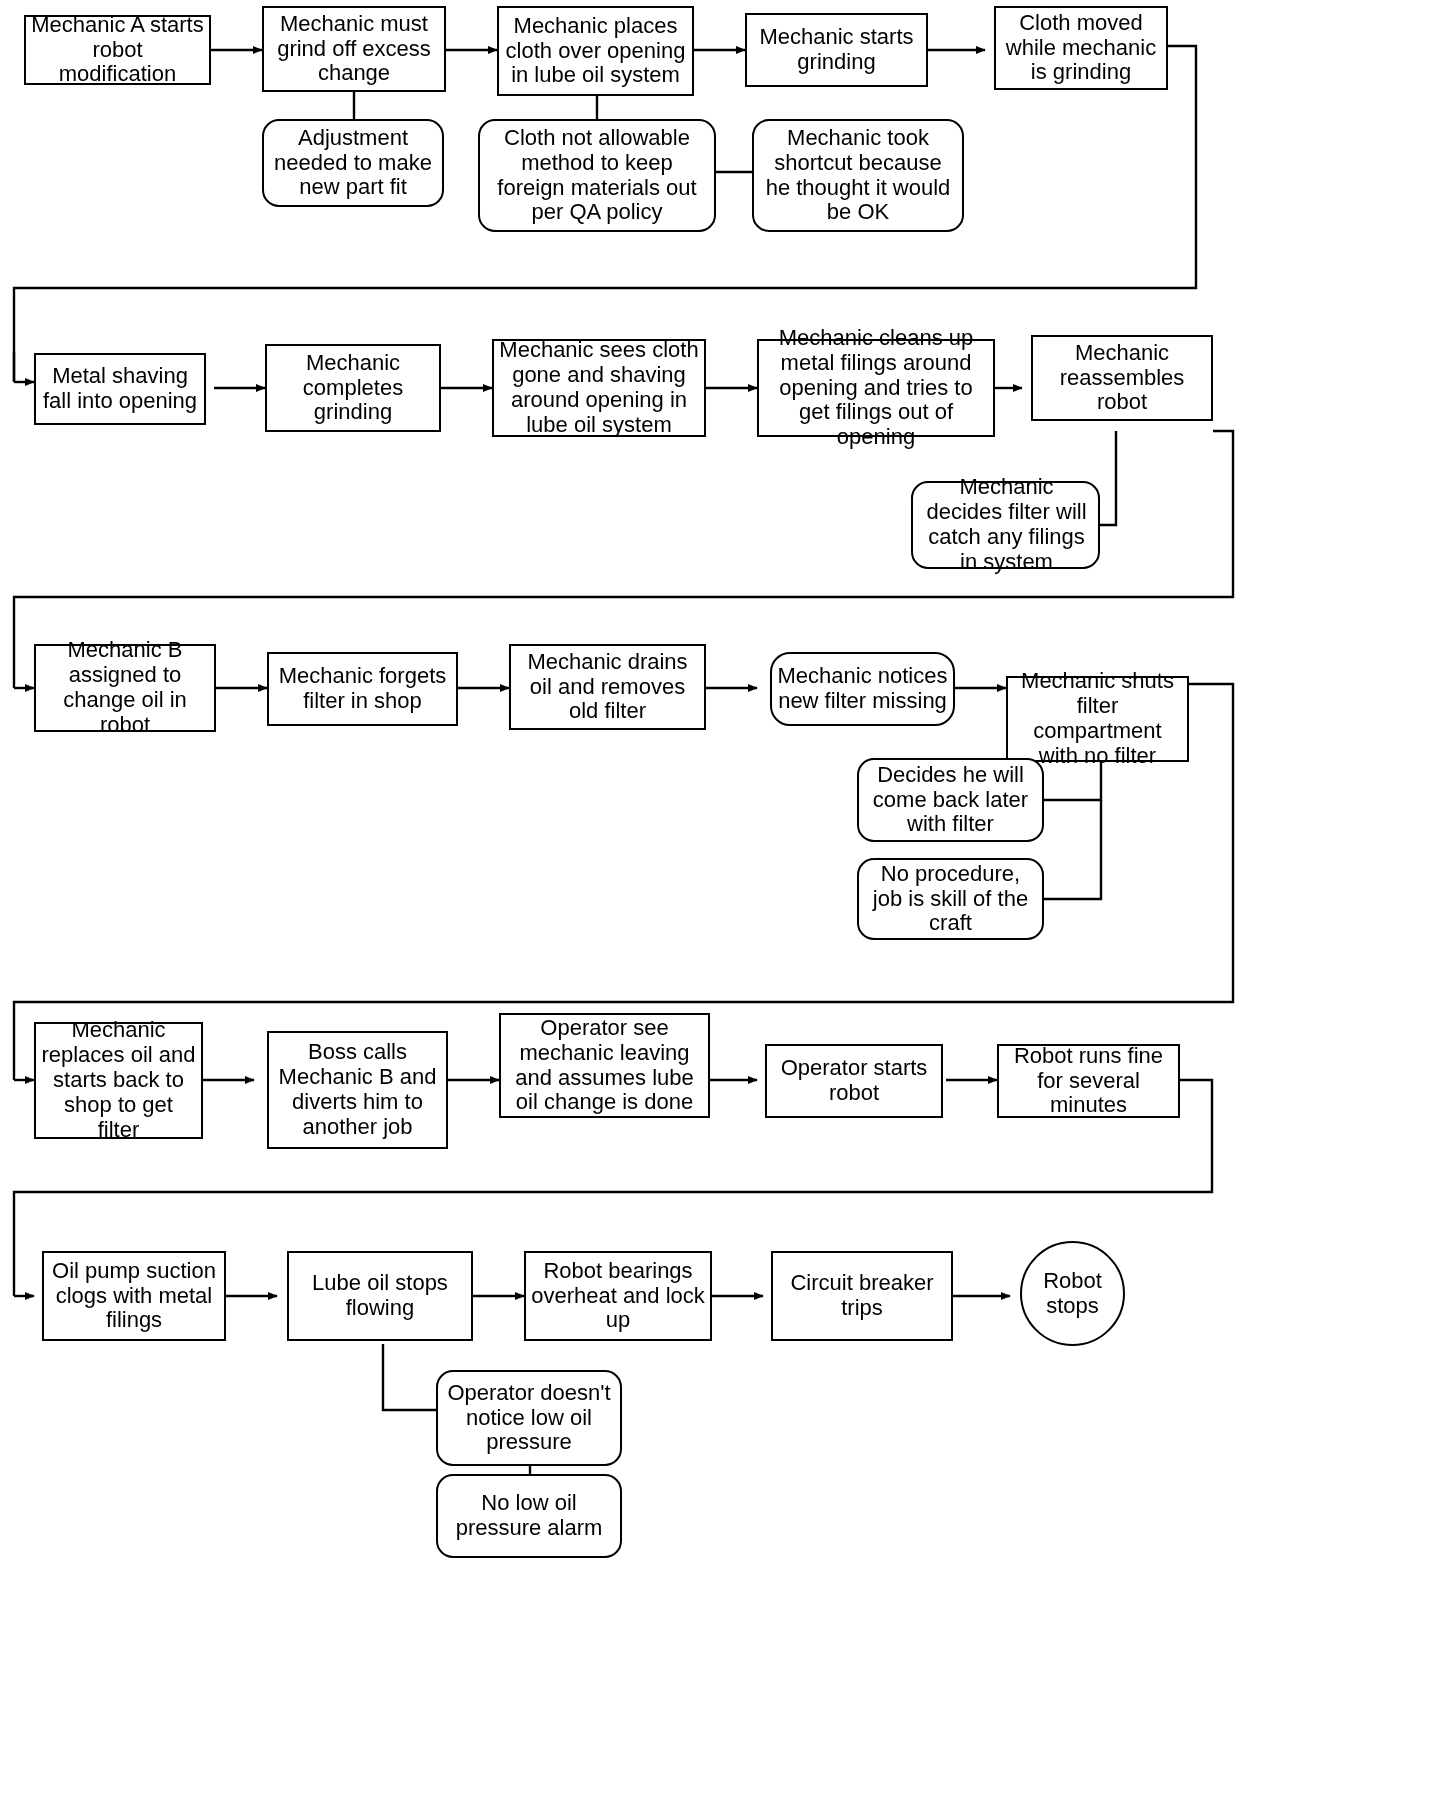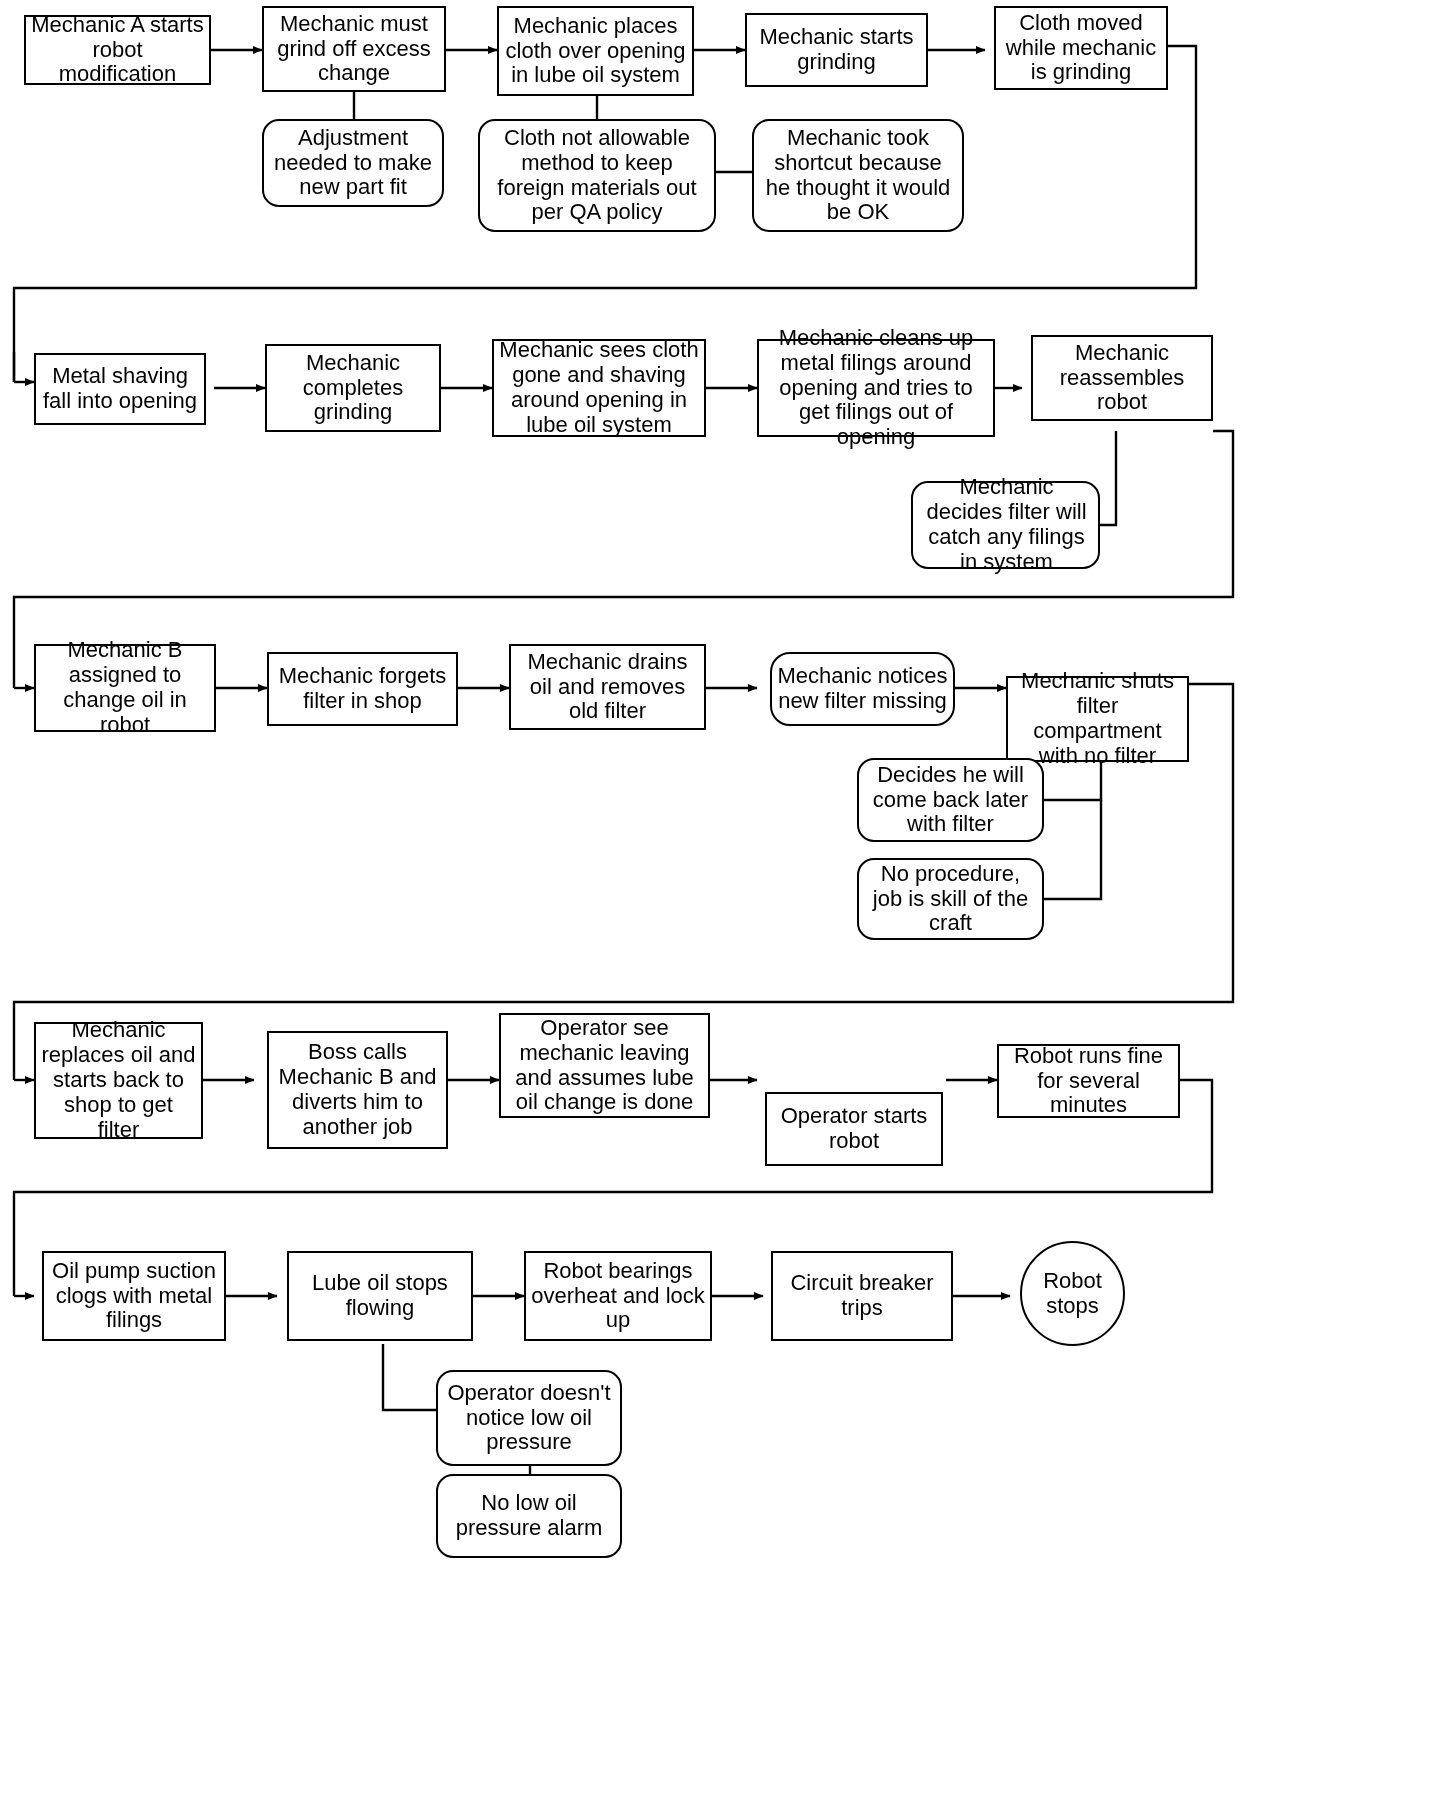--- a/index.html
+++ b/index.html
@@ -183,21 +183,21 @@
 
   <div class="node" style="left:34px;  top:1022px; width:169px; height:117px;">
     <span>Mechanic replaces oil and starts back to shop to get filter</span>
   </div>
   <div class="node" style="left:267px; top:1031px; width:181px; height:118px;">
     <span>Boss calls Mechanic B and diverts him to another job</span>
   </div>
   <div class="node" style="left:499px; top:1013px; width:211px; height:105px;">
     <span>Operator see mechanic leaving and assumes lube oil change is done</span>
   </div>
-  <div class="node" style="left:765px; top:1044px; width:178px; height:74px;margin-top:48px;">
+  <div class="node" style="left:765px; top:1044px; width:178px; height:74px;">
     <span>Operator starts robot</span>
   </div>
   <div class="node" style="left:997px; top:1044px; width:183px; height:74px;">
     <span>Robot runs fine for several minutes</span>
   </div>
 
   <div class="node" style="left:42px;  top:1251px; width:184px; height:90px;">
     <span>Oil pump suction clogs with metal filings</span>
   </div>
   <div class="node" style="left:287px; top:1251px; width:186px; height:90px;">

